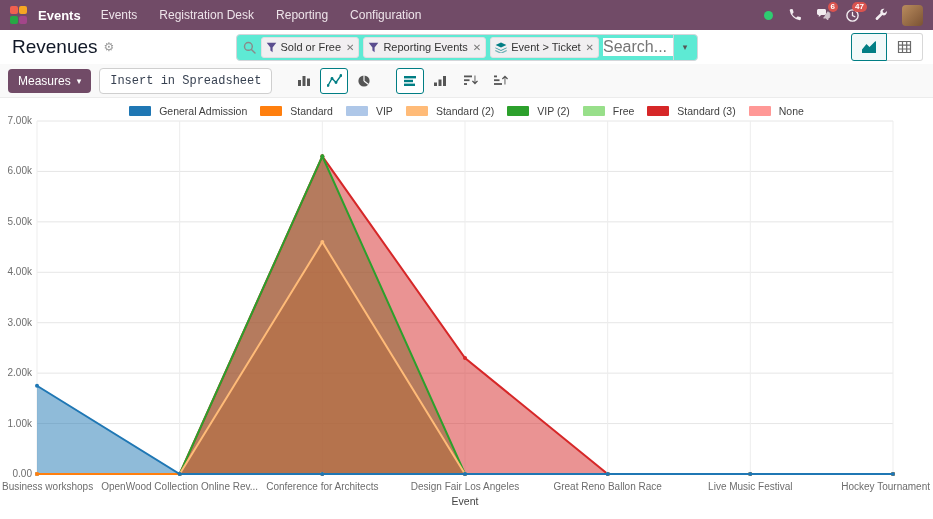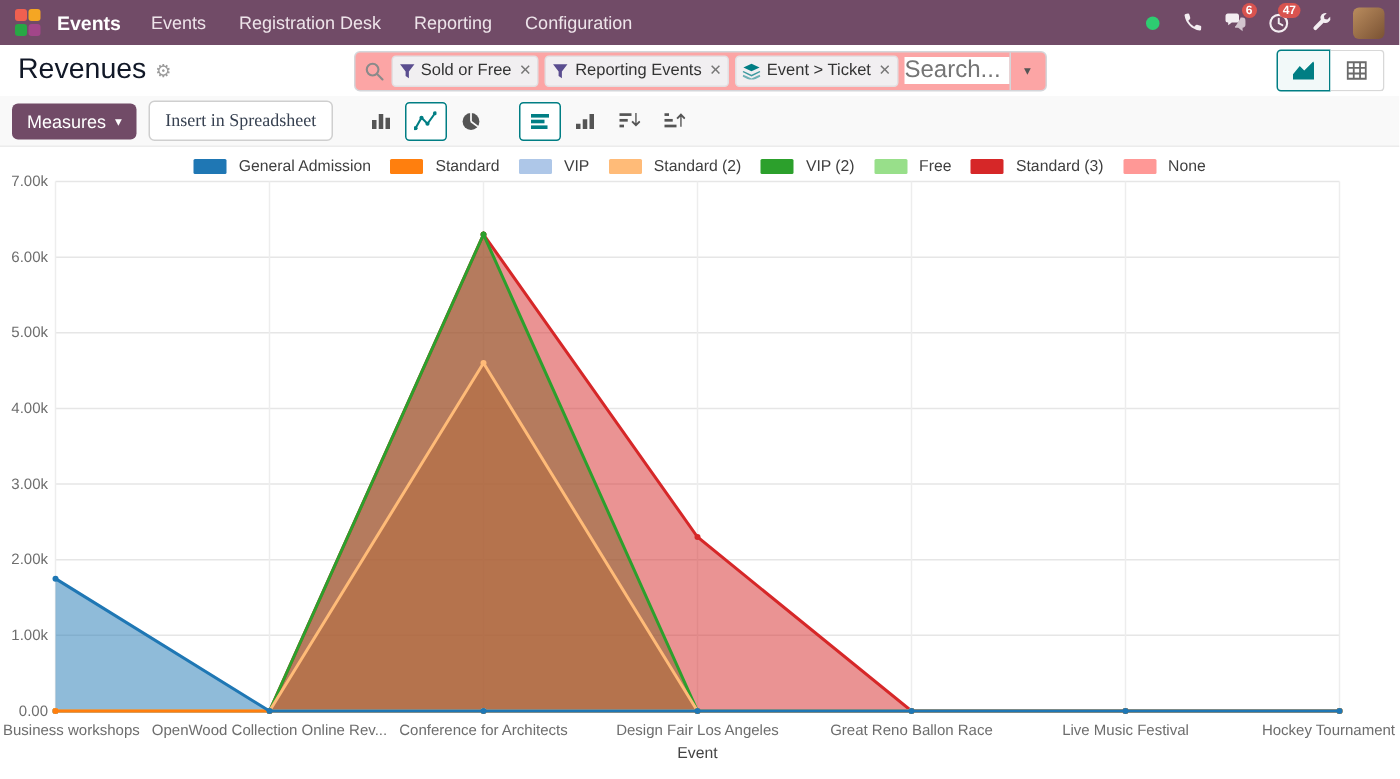--- a/index.html
+++ b/index.html
@@ -24,21 +24,21 @@
   .company { font-size:12px; color:#fff; cursor:pointer; }
   .avatar { width:21px; height:21px; border-radius:4px;
     background:linear-gradient(135deg,#b98c5e,#7a5233); cursor:pointer; }
 
   
   .control-panel { height:34px; background:#fff; position:relative; display:flex;
     align-items:center; padding:0 12px; }
   .cp-title { font-size:19px; color:#111827; }
   .cp-gear { font-size:12px; color:#9b9b9b; margin-left:6px; cursor:pointer; }
   .searchbar { position:absolute; left:50%; transform:translateX(-50%); width:462px;
-    height:27px; border:1px solid #d4d6da; border-radius:4px; background:#fca5a5;
+    height:27px; border:1px solid #d4d6da; border-radius:4px; background:#5eead4;
     display:flex; align-items:center; padding-left:6px; }
   .search-ic { margin-right:5px; display:flex; }
   .facet { display:flex; align-items:center; background:#f1eff1; border:1px solid #e2dfe2;
     border-radius:3px; height:21px; margin-right:4px; font-size:11px; color:#333;
     padding:0 4px; white-space:nowrap; }
   .facet .f-ic { display:flex; margin-right:4px; }
   .facet .f-x { margin-left:5px; color:#777; font-size:10px; cursor:pointer; }
   .search-input { flex:1; border:none; outline:none; font-size:16px; color:#555;
     min-width:40px; font-family:"Liberation Sans",sans-serif; }
   .search-caret { width:24px; align-self:stretch; border-left:1px solid #d4d6da;
@@ -51,21 +51,21 @@
   .vs-btn:last-child { border-radius:0 3px 3px 0; border-left:none; }
   .vs-btn.active { border-color:#017e84; color:#017e84; background:#f2f9f9; border-left:1px solid #017e84; }
 
   
   .toolbar { height:34px; background:#f9f9f9; border-bottom:1px solid #ececec;
     display:flex; align-items:center; padding:0 8px; gap:8px; }
   .btn-measures { background:#714B67; color:#fff; font-size:12px; border:none;
     border-radius:4px; padding:5px 10px; cursor:pointer; display:flex; align-items:center; gap:6px;
     font-family:Liberation Sans, sans-serif; }
   .btn-secondary { background:#fff; color:#374151; font-size:12px; border:1px solid #cfcfcf;
-    border-radius:4px; padding:5px 10px; cursor:pointer; font-family:Liberation Serif, serif; }
+    border-radius:4px; padding:5px 10px; cursor:pointer; font-family:Liberation Mono, monospace; }
   .tool-group { display:flex; align-items:center; gap:2px; margin-left:10px; }
   .tool-ic { width:28px; height:26px; display:flex; align-items:center; justify-content:center;
     border:1px solid transparent; background:transparent; color:#555; cursor:pointer; border-radius:3px; }
   .tool-ic.active { border-color:#017e84; background:#fff; color:#017e84; }
 
   
   .chart-wrap { background:#fff; }
   .legend { height:18px; padding-top:8px; display:flex; justify-content:center;
     align-items:center; gap:13px; }
   .legend-item { display:inline-flex; align-items:center; gap:8px; font-size:10.5px;

